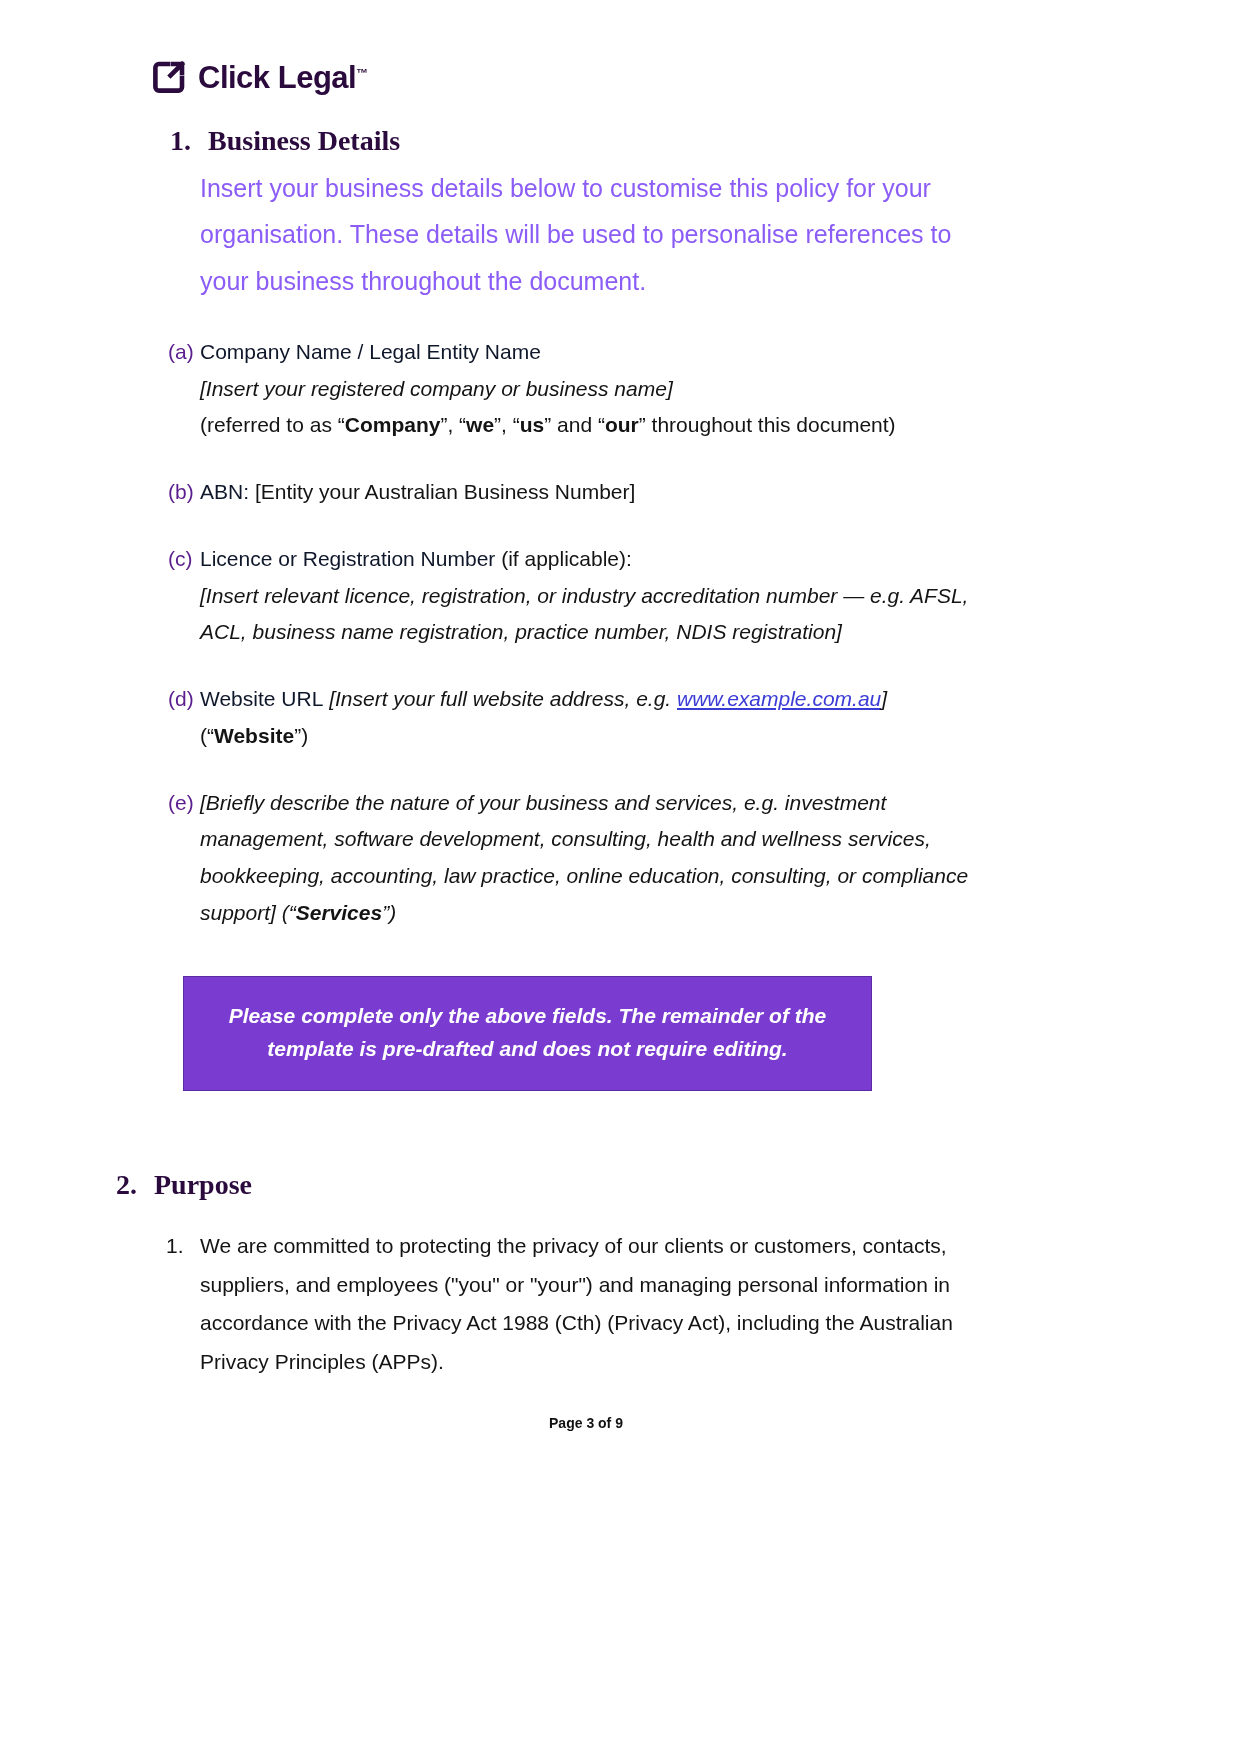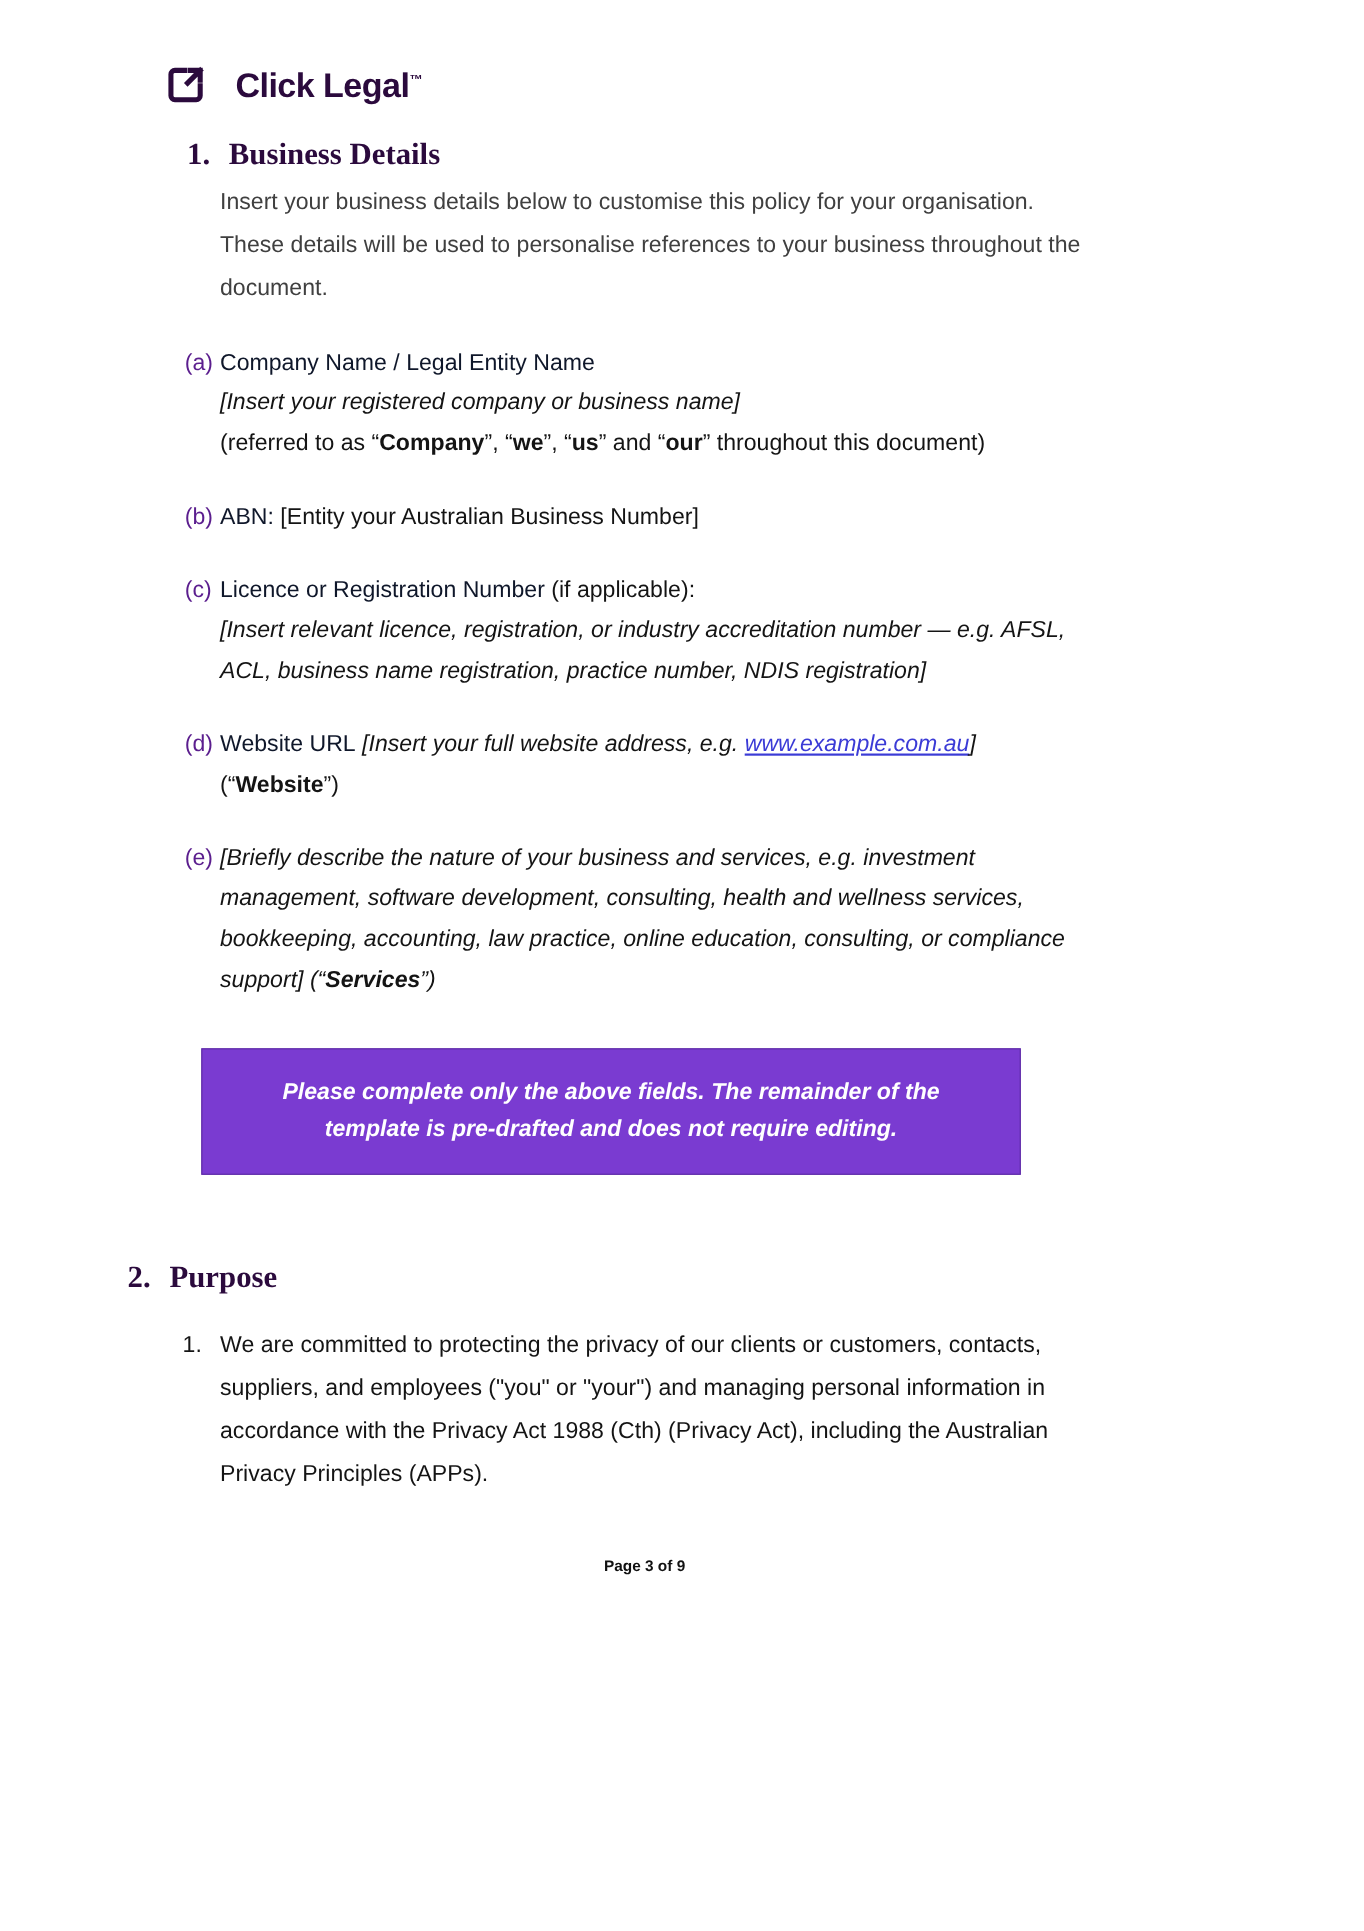--- a/index.html
+++ b/index.html
@@ -24,21 +24,21 @@
     padding: 0;
   }
 
   
   .logo-row {
     position: absolute;
     left: 152px;
     top: 60px;
     display: flex;
     align-items: center;
-    gap: 28px;
+    gap: 12px;
   }
   .logo-mark {
     width: 34px;
     height: 34px;
     display: block;
     flex: 0 0 auto;
   }
   .logo-text {
     font-family: "Liberation Sans", sans-serif;
     font-weight: bold;
@@ -82,23 +82,23 @@
   .sec1 .h1-row { padding-left: 170px; }
   .sec1 .h1-num { width: 38px; }
   .sec2 .h1-row { padding-left: 116px; }
   .sec2 .h1-num { width: 38px; }
 
   
   .intro-para {
     margin: 8px 0 0 0;
     padding-left: 200px;
     padding-right: 240px;
-    font-size: 21px;
+    font-size: 25px;
     line-height: 1.85;
-    color: #404040;
+    color: #8b5cf6;
     font-family: "Liberation Sans", sans-serif;
   }
 
   
   .alpha-item {
     position: relative;
     margin-top: 30px;
     padding-left: 200px;
     padding-right: 250px;
     font-size: 21px;
@@ -134,21 +134,21 @@
     color: #3b3bd6;
     text-decoration: underline;
     font-style: italic;
     margin-top: 42px;
   }
 
   
   .callout {
     margin: 44px 0 0 0;
     margin-left: 183px;
-    width: 745px;
+    width: 689px;
     box-sizing: border-box;
     background: #7A3BD1;
     border: 1px solid #5c2ba3;
     padding: 22px 42px 24px 42px;
     color: #ffffff;
     font-weight: bold;
     font-style: italic;
     font-size: 21px;
     line-height: 1.6;
     text-align: center;

